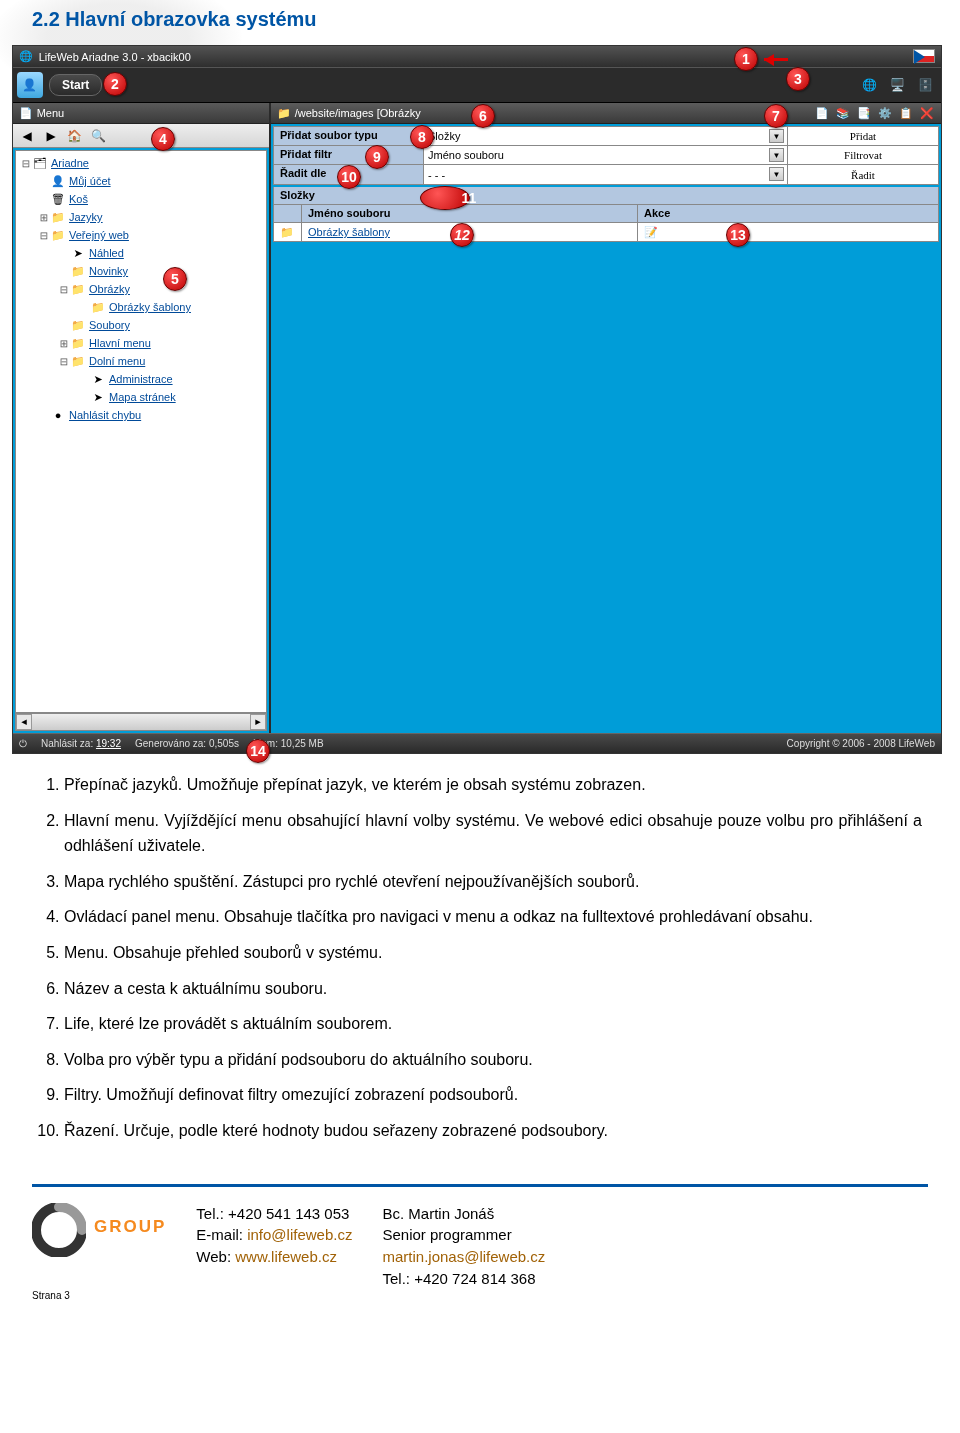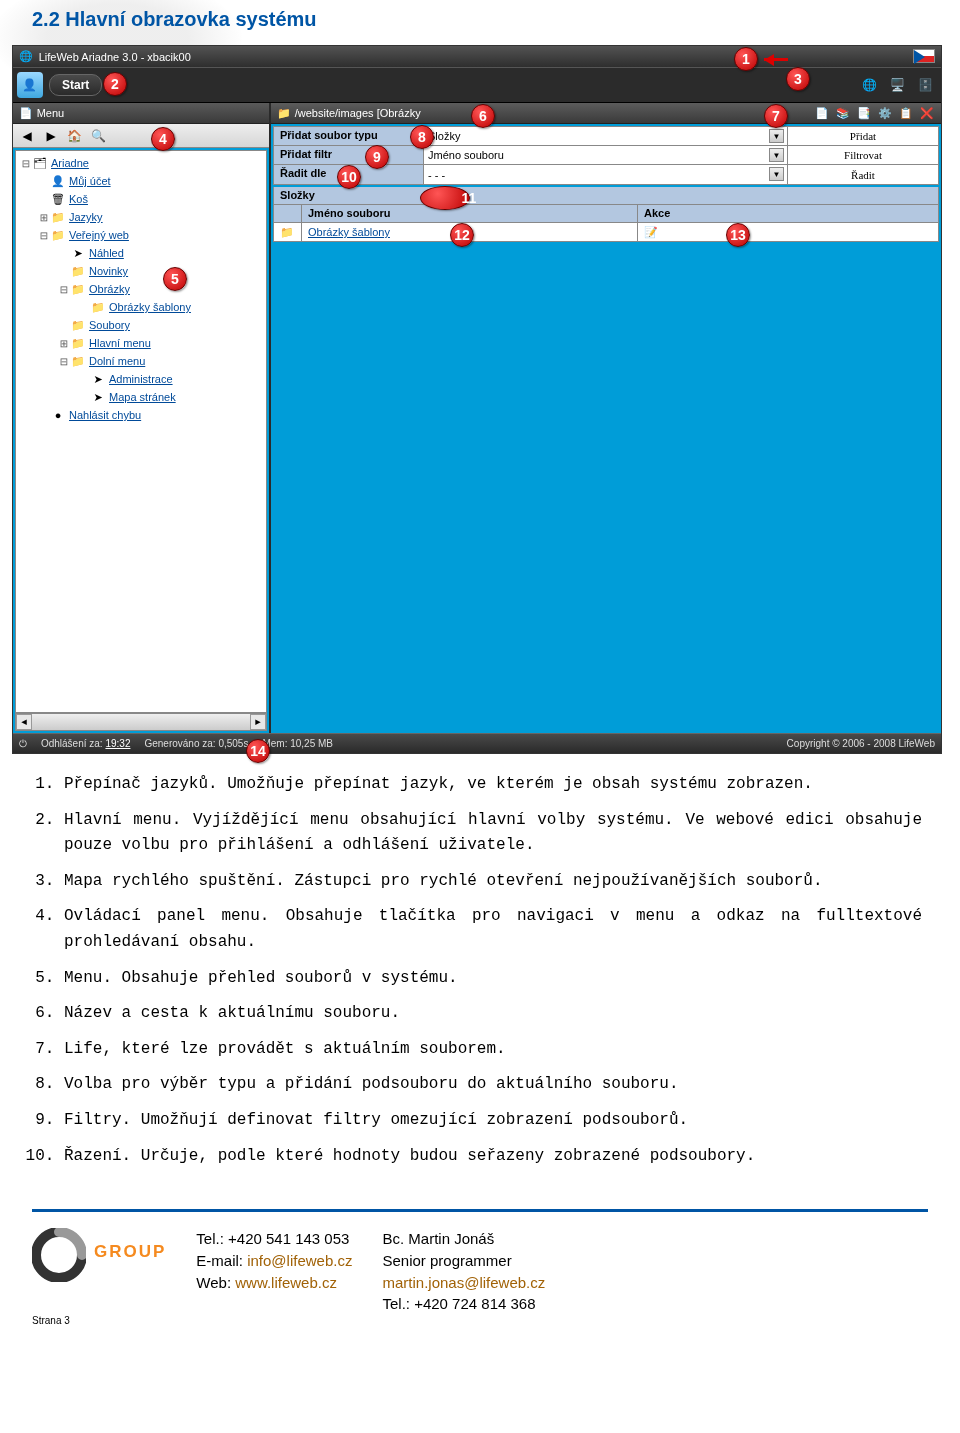--- a/index.html
+++ b/index.html
@@ -252,21 +252,21 @@
   .red-arrow::before{
     content:"";display:block;position:absolute;
     left:0;top:4px;width:24px;height:3px;background:#d00;
   }
   .red-arrow::after{
     content:"";position:absolute;left:0;top:0;
     width:0;height:0;border-top:6px solid transparent;border-bottom:6px solid transparent;
     border-right:10px solid #d00;
   }
   .desc-list{margin:10px 6px 40px;font-size:16px;line-height:1.6;text-align:justify;}
-  .desc-list li{margin-bottom:10px;font-family:Liberation Mono, monospace;}
+  .desc-list li{margin-bottom:10px;}
   ol.desc-list{padding-left:26px;}
   .footer{
     border-top:3px solid #0055a5;
     padding-top:16px;
     display:flex;align-items:flex-start;gap:30px;
     font-size:15px;
   }
   .logo{display:flex;align-items:center;gap:8px;}
   .logo-text{font-family:Arial,sans-serif;}
   .logo-life{font-size:38px;font-weight:bold;color:#333;}
@@ -449,40 +449,40 @@
           <div class="td-cell c2">
               <span>📝</span>
             </div>
         </div>
         <div class="spacer"></div>
       </div>
     </div>
 
     <div class="statusbar">
       <span>⏻</span>
-      <span><span>Odhlášení za:</span> <span class="sval">19:32</span></span>
+      <span><span>Nahlásit za:</span> <span class="sval">19:32</span></span>
       <span><span>Generováno za:</span> <span>0,505s</span></span>
       <span><span>Mem:</span> <span>10,25 MB</span></span>
       <span style="margin-left:auto">Copyright © 2006 - 2008 LifeWeb</span>
     </div>
   </div>
 
   <div class="red-arrow" style="left:752px;top:9px;"></div>
   <div class="callout" style="left:722px;top:2px;">1</div>
   <div class="callout" style="left:91px;top:27px;">2</div>
   <div class="callout" style="left:774px;top:22px;">3</div>
   <div class="callout" style="left:139px;top:82px;">4</div>
   <div class="callout" style="left:151px;top:222px;">5</div>
   <div class="callout" style="left:459px;top:59px;">6</div>
   <div class="callout" style="left:752px;top:59px;">7</div>
   <div class="callout" style="left:398px;top:80px;">8</div>
   <div class="callout" style="left:353px;top:100px;">9</div>
   <div class="callout" style="left:325px;top:120px;">10</div>
   <div class="callout" style="left:408px;top:141px;padding-left:48px;">11</div>
-  <div class="callout" style="left:438px;top:178px;">12</div>
+  <div class="callout" style="left:438px;top:178px;font-style:italic;">12</div>
   <div class="callout" style="left:714px;top:178px;">13</div>
   <div class="callout" style="left:234px;top:694px;">14</div>
 </div>
 
 <ol class="desc-list" id="desc-list">
     <li>Přepínač jazyků. Umožňuje přepínat jazyk, ve kterém je obsah systému zobrazen.</li>
     <li>Hlavní menu. Vyjíždějící menu obsahující hlavní volby systému. Ve webové edici obsahuje pouze volbu pro přihlášení a odhlášení uživatele.</li>
     <li>Mapa rychlého spuštění. Zástupci pro rychlé otevření nejpoužívanějších souborů.</li>
     <li>Ovládací panel menu. Obsahuje tlačítka pro navigaci v menu a odkaz na fulltextové prohledávaní obsahu.</li>
     <li>Menu. Obsahuje přehled souborů v systému.</li>

